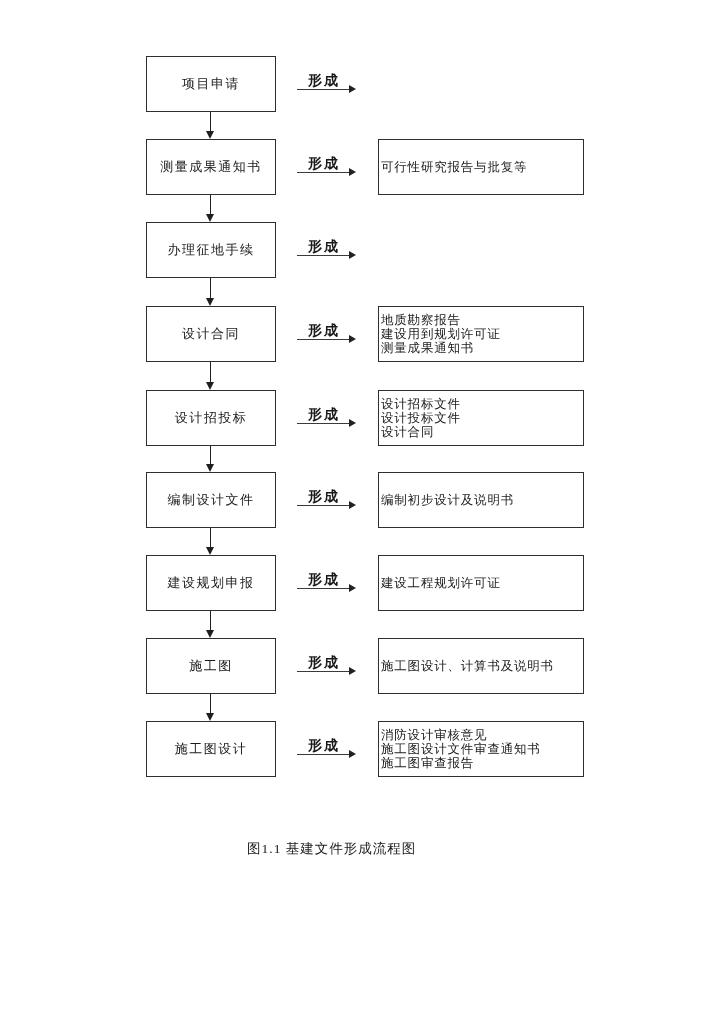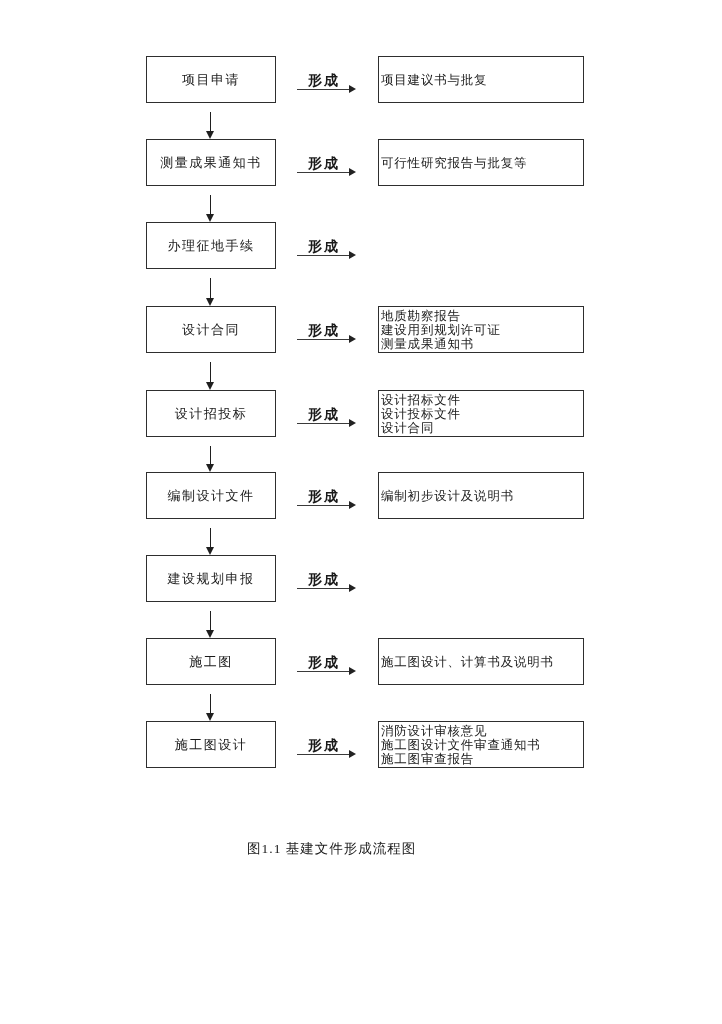--- a/index.html
+++ b/index.html
@@ -3,21 +3,21 @@
 <meta charset="utf-8">
 <style>
   html,body{margin:0;padding:0;background:#fff;}
   .page{
     position:relative;width:722px;height:1024px;background:#ffffff;overflow:hidden;
     font-family:"Liberation Serif","DejaVu Serif",serif;color:#1a1a1a;
   }
   .flowchart{position:absolute;inset:0;}
   .row{position:absolute;left:0;width:100%;height:56px;}
   .box{
-    position:absolute;top:0;height:47px;border:1px solid #2e2e2e;
+    position:absolute;top:0;height:56px;border:1px solid #2e2e2e;
     box-sizing:border-box;background:#fff;
   }
   .left-box{
     left:146px;width:130px;
     display:flex;align-items:center;justify-content:center;
     font-size:13px;letter-spacing:1.5px;text-align:center;
   }
   .right-box{
     left:378px;width:206px;
     display:flex;flex-direction:column;justify-content:center;
@@ -51,23 +51,20 @@
 
 <div class="page">
   <div class="flowchart">
   <div class="row" style="top: 56px;">
     <div class="box left-box">项目申请</div>
     <div class="harrow">
       <span class="arrow-label">形成</span>
       <span class="hline"></span>
       <span class="hhead"></span>
     </div>
-    <div class="box right-box">
-          <div class="rline">项目建议书与批复</div>
-        </div>
   </div>
 <div class="vconn" style="top: 112px; height: 19px;">
         <span class="vhead"></span>
       </div>
   <div class="row" style="top: 139px;">
     <div class="box left-box">测量成果通知书</div>
     <div class="harrow">
       <span class="arrow-label">形成</span>
       <span class="hline"></span>
       <span class="hhead"></span>
@@ -136,20 +133,23 @@
 <div class="vconn" style="top: 528px; height: 19px;">
         <span class="vhead"></span>
       </div>
   <div class="row" style="top: 555px;">
     <div class="box left-box">建设规划申报</div>
     <div class="harrow">
       <span class="arrow-label">形成</span>
       <span class="hline"></span>
       <span class="hhead"></span>
     </div>
+    <div class="box right-box">
+          <div class="rline">建设工程规划许可证</div>
+        </div>
   </div>
 <div class="vconn" style="top: 611px; height: 19px;">
         <span class="vhead"></span>
       </div>
   <div class="row" style="top: 638px;">
     <div class="box left-box">施工图</div>
     <div class="harrow">
       <span class="arrow-label">形成</span>
       <span class="hline"></span>
       <span class="hhead"></span>

